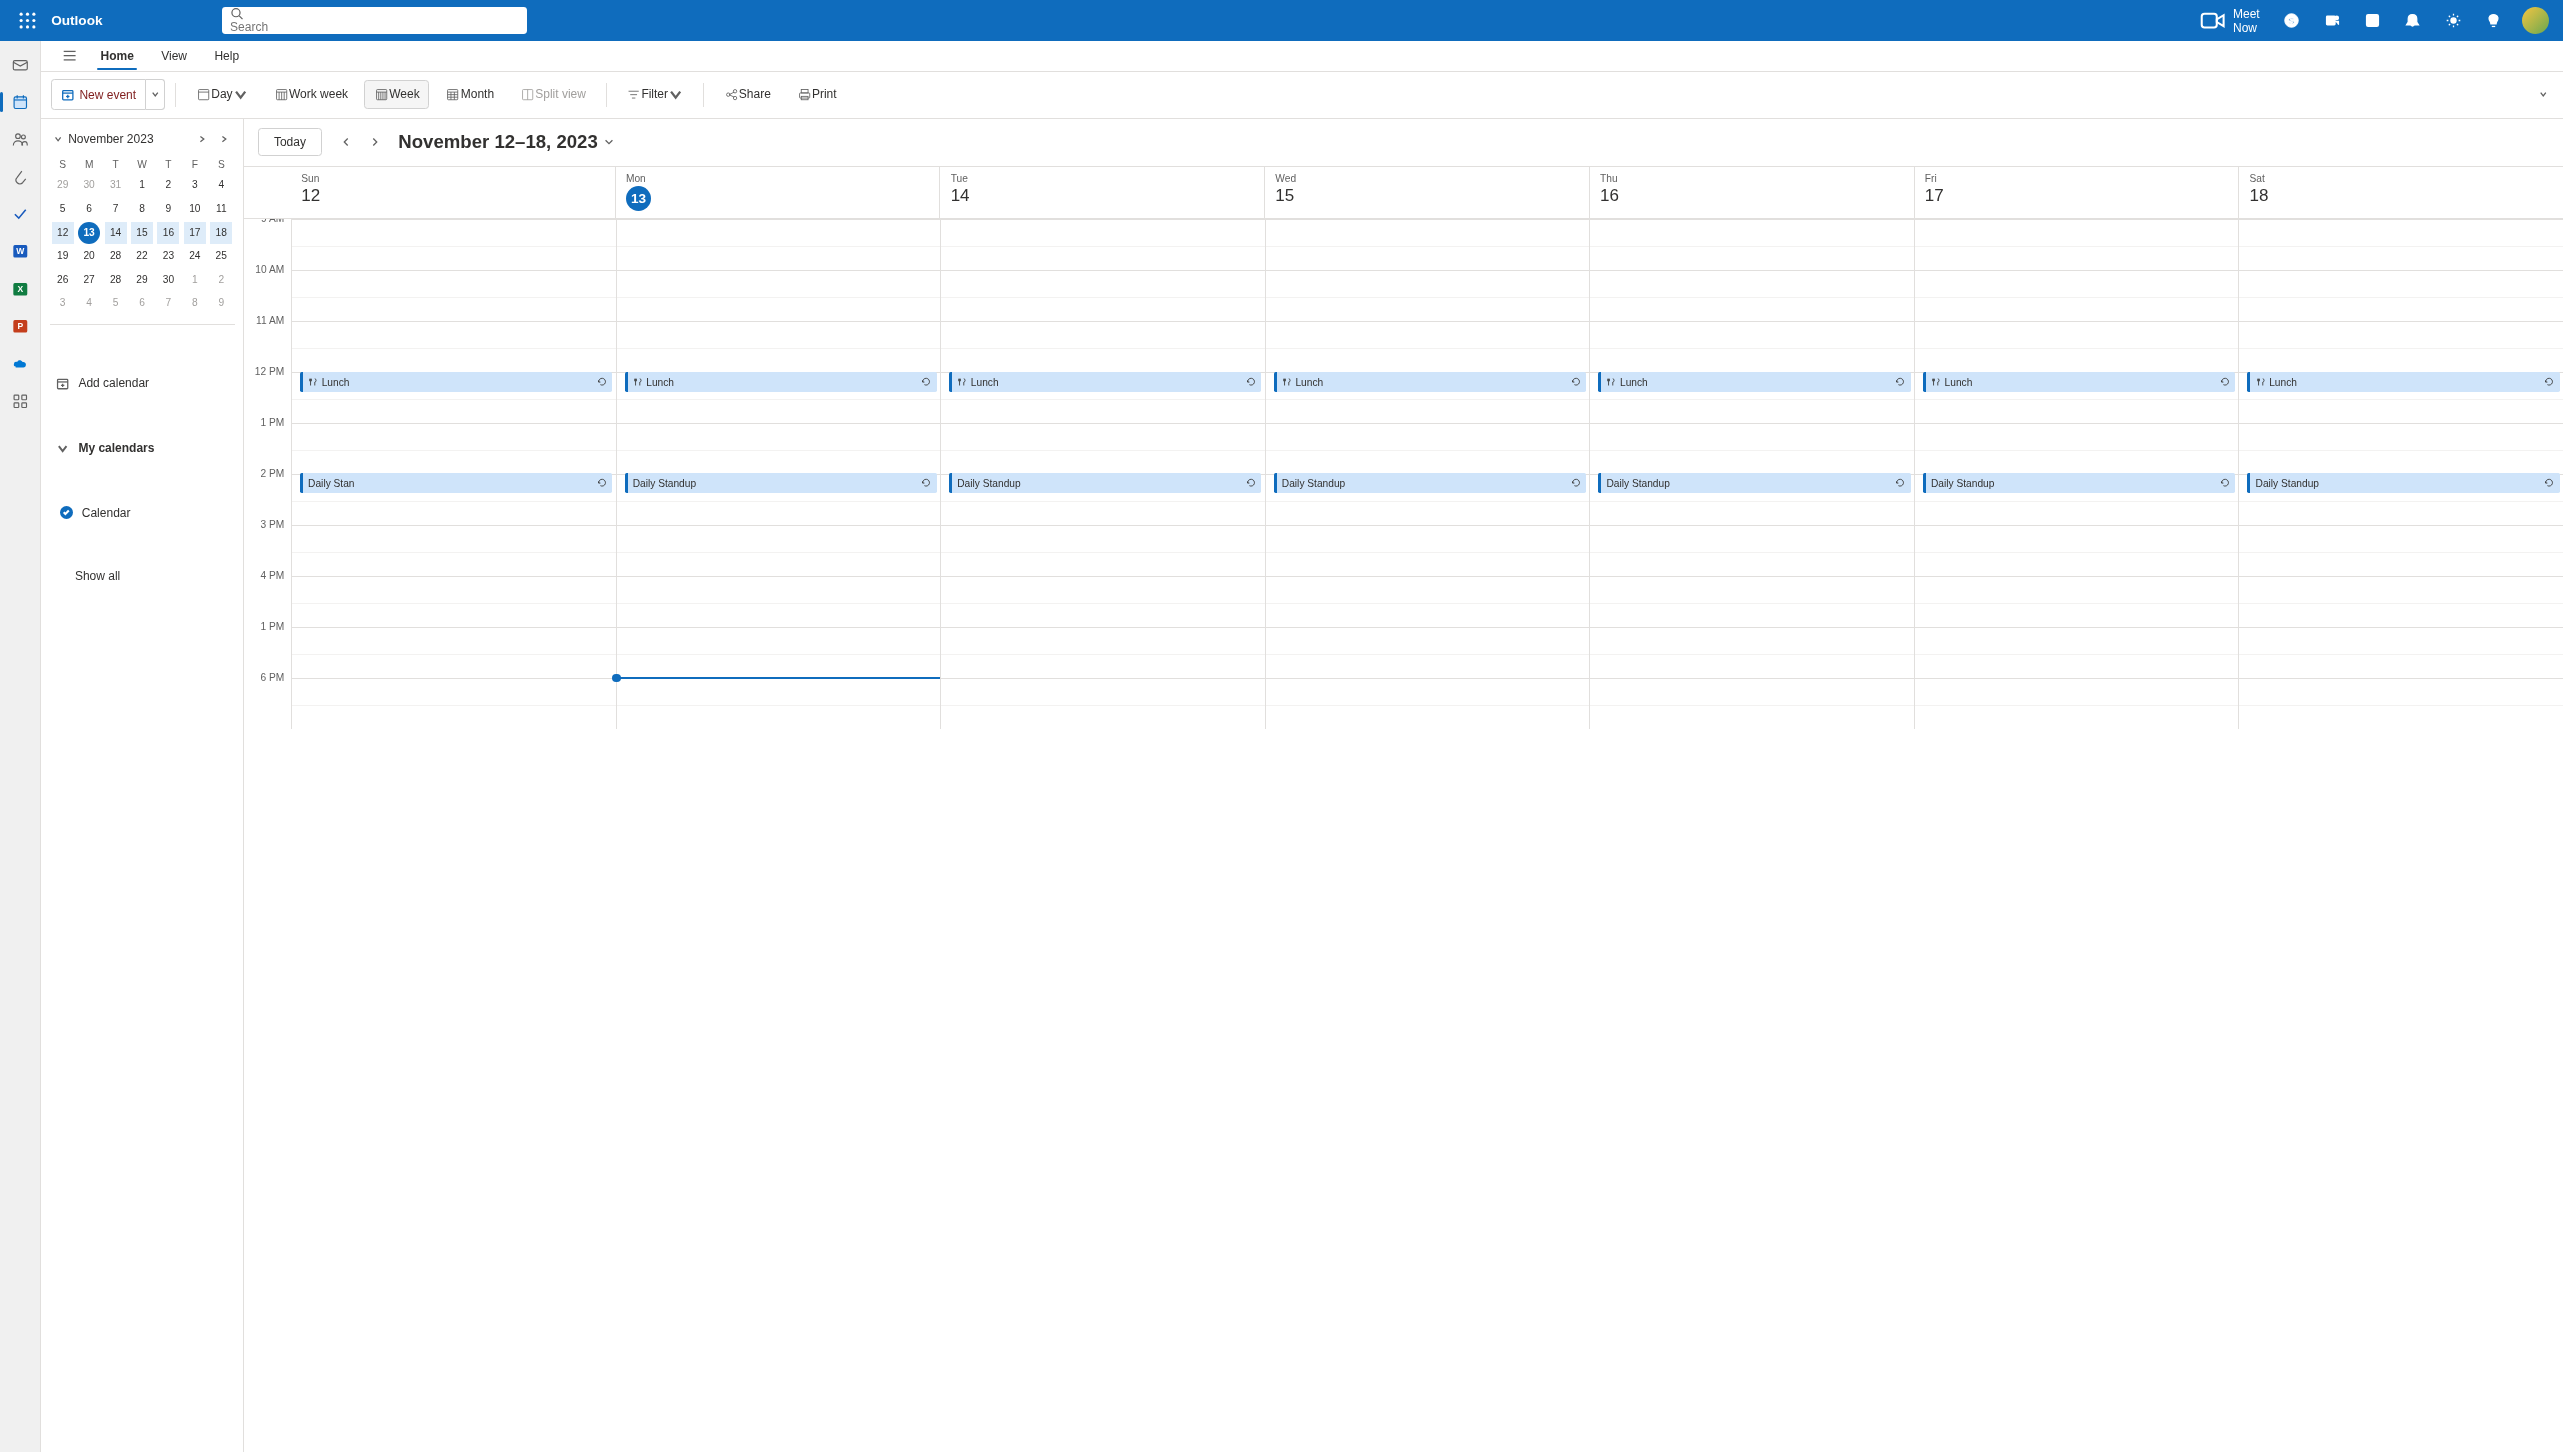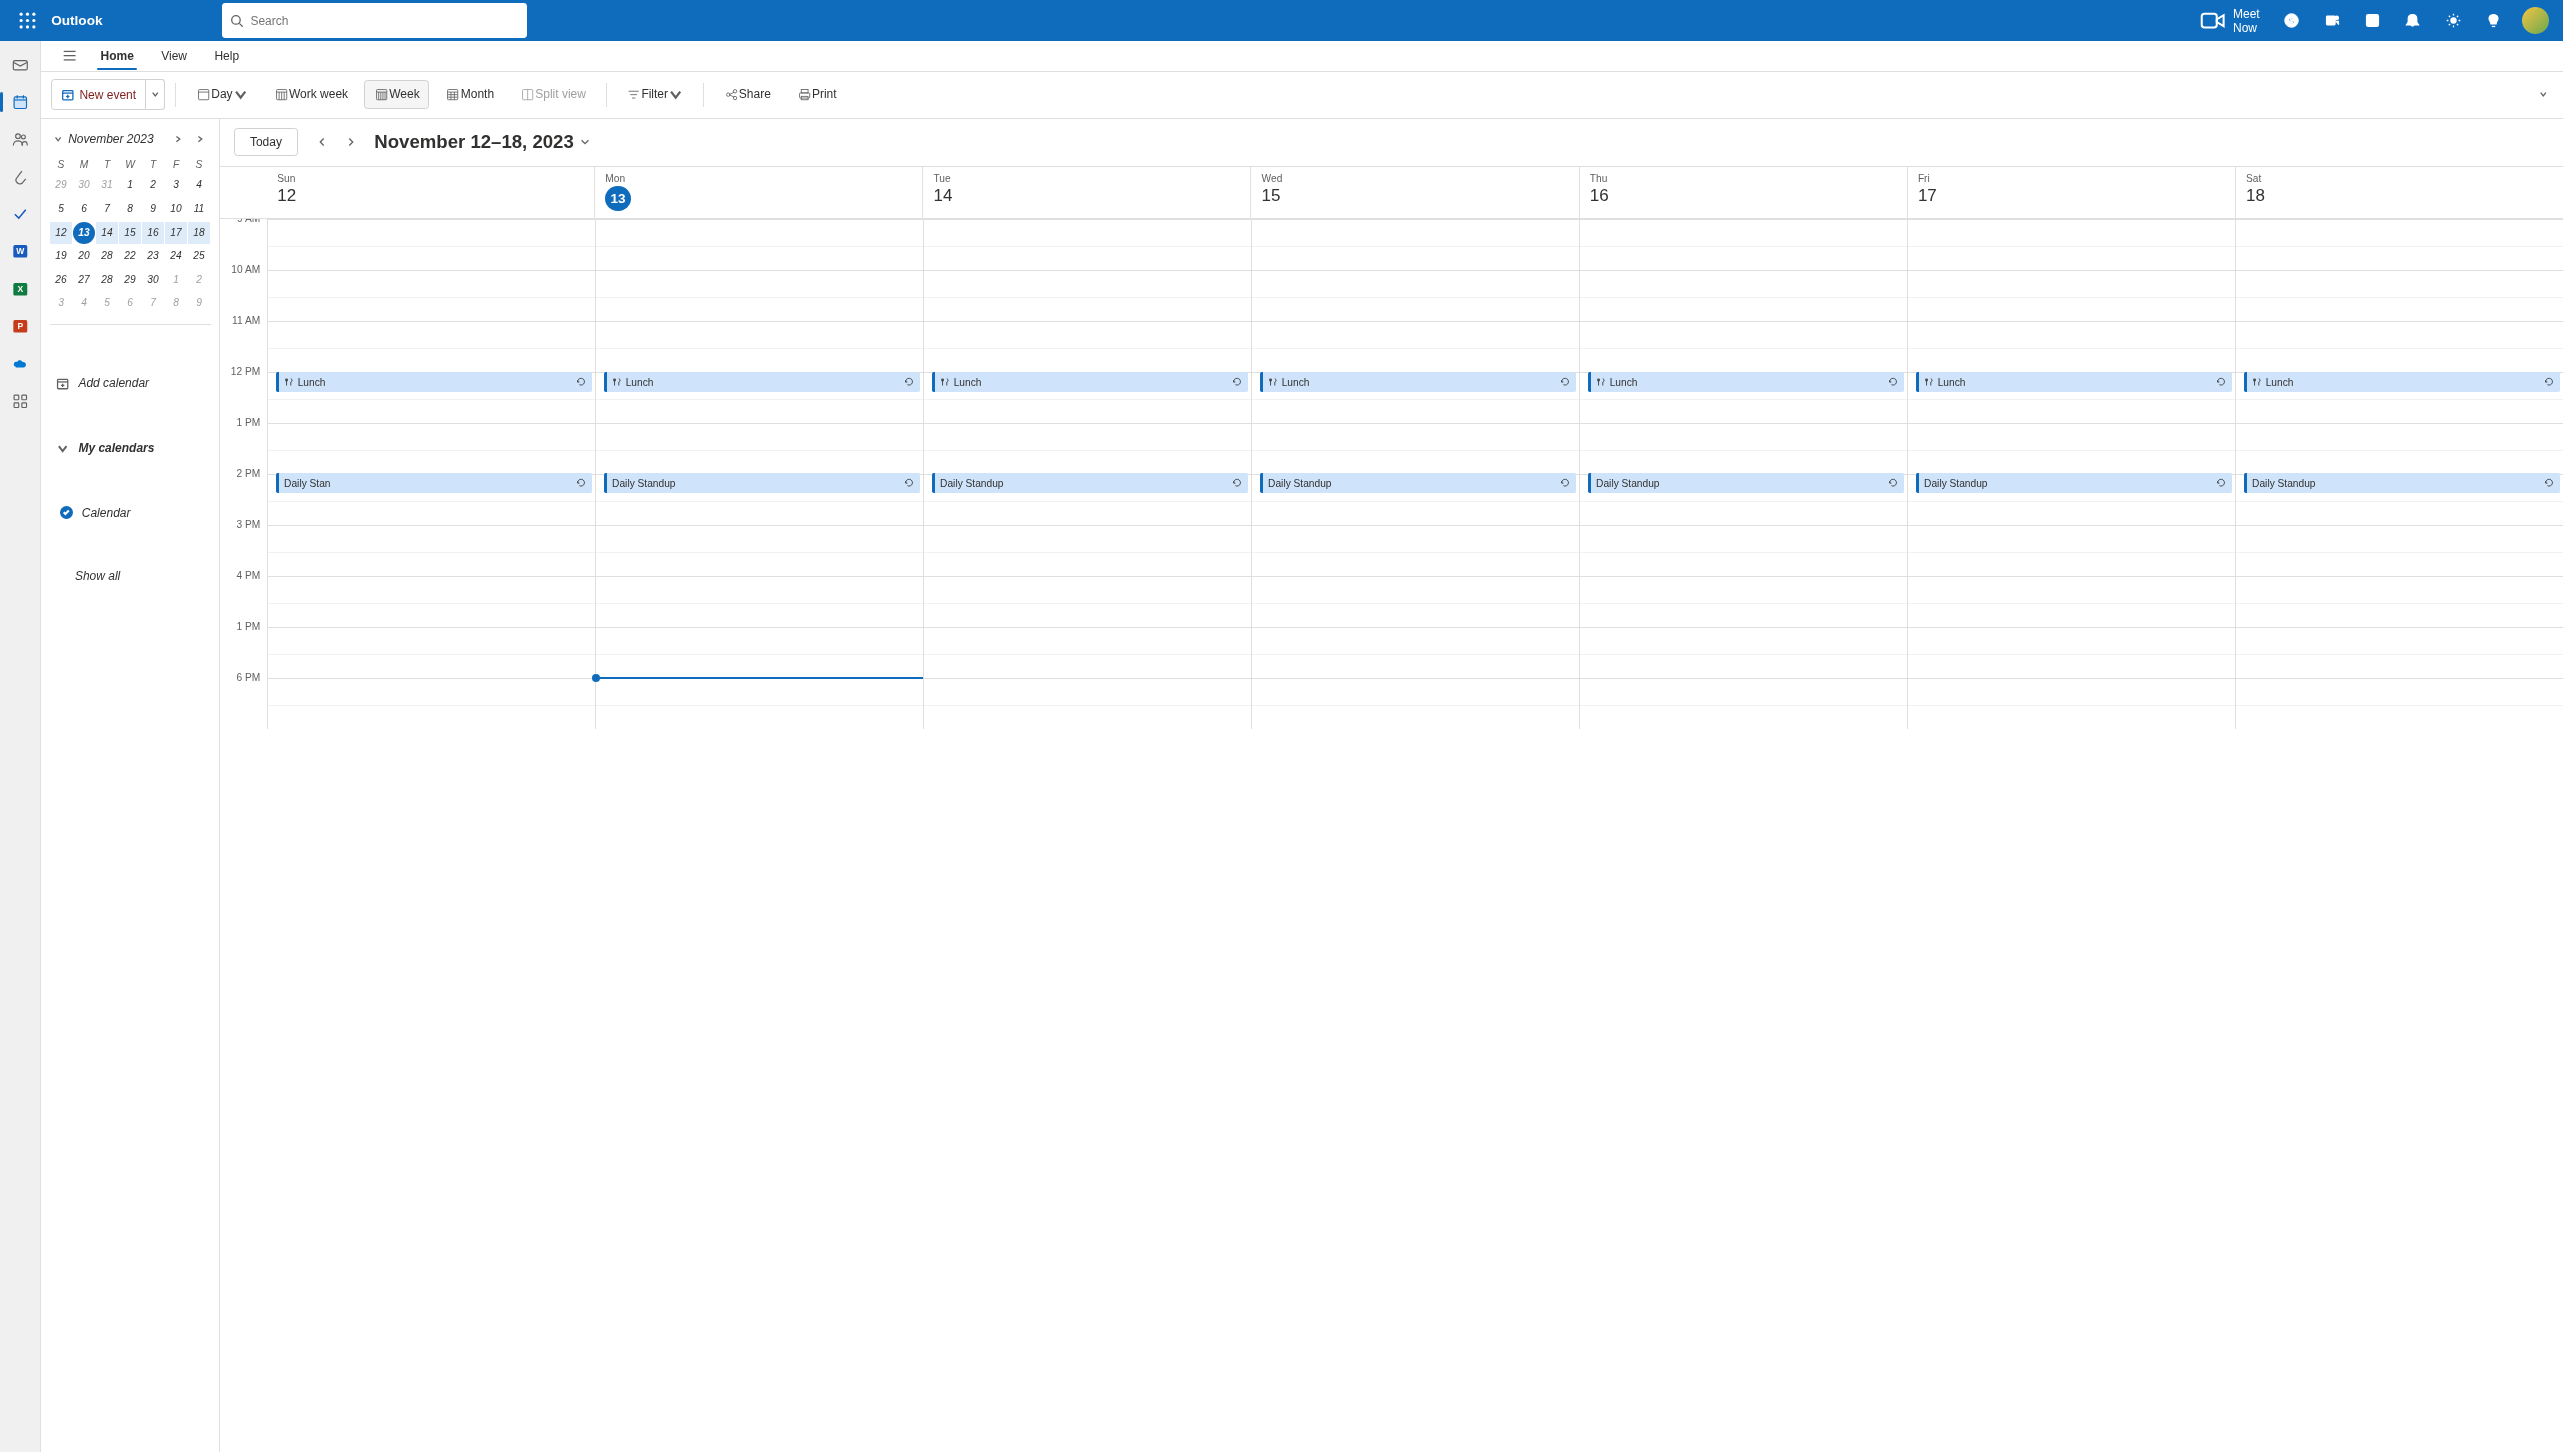--- a/index.html
+++ b/index.html
@@ -2,21 +2,21 @@
 <html><head>
 <meta charset="utf-8">
 <style>
 * { box-sizing: border-box; margin: 0; padding: 0; }
 html, body { height: 100%; font-family: 'Segoe UI', -apple-system, sans-serif; font-size: 12px; color: #323130; overflow: hidden; background: #fff; }
 .top-bar { height: 41px; background: #0F6CBD; display: flex; align-items: center; color: #fff; padding: 0 6.8px; }
 .waffle { width: 41px; height: 41px; display: flex; align-items: center; justify-content: center; cursor: pointer; }
 .waffle svg { width: 17px; height: 17px; fill: #fff; }
 .brand { font-size: 13.6px; font-weight: 600; margin-left: 3.4px; margin-right: 119px; }
 .search-wrap { flex: 0 0 305px; }
-.search-box { display: flex; align-items: center; background: #fff; border-radius: 3.4px; height: 35px; padding: 0 8.5px; }
+.search-box { display: flex; background: #fff; border-radius: 3.4px; height: 27px; padding: 0 8.5px; flex-direction: column; }
 .search-box svg { width: 13.6px; height: 13.6px; fill: #616161; margin-right: 6.8px; }
 .search-box input { border: none; outline: none; flex: 1; font-size: 12px; background: transparent; }
 .top-right { margin-left: auto; display: flex; align-items: center; gap: 3.4px; }
 .top-icon { width: 37px; height: 41px; display: flex; align-items: center; justify-content: center; cursor: pointer; }
 .top-icon svg { width: 17px; height: 17px; fill: #fff; stroke: #fff; }
 .meet-now { display: flex; align-items: center; gap: 6.8px; padding: 0 10.2px; cursor: pointer; }
 .avatar { width: 27px; height: 27px; border-radius: 50%; background: linear-gradient(135deg,#f5c542,#69a84f); margin: 0 6.8px; }
 .main-layout { display: flex; height: calc(100% - 41px); }
 .rail { width: 41px; background: #f0f0f0; border-right: 0.8px solid #e1dfdd; display: flex; flex-direction: column; align-items: center; padding-top: 6.8px; gap: 3.4px; }
 .rail-item { width: 34px; height: 34px; display: flex; align-items: center; justify-content: center; border-radius: 3.4px; cursor: pointer; position: relative; }
@@ -37,21 +37,21 @@
 .btn-new-group .btn-new { border-radius: 3.4px 0 0 3.4px; border-right: 0.8px solid #d1d1d1; }
 .ribbon-sep { width: 0.8px; height: 24px; background: #e1dfdd; margin: 0 3.4px; }
 .ribbon-btn { display: flex; align-items: center; gap: 0; padding: 6px 8.5px; border-radius: 3.4px; cursor: pointer; border: 0.8px solid transparent; }
 .ribbon-btn.active { border-color: #d1d1d1; background: #f5f5f5; }
 .ribbon-btn svg { width: 15.3px; height: 15.3px; stroke: #616161; fill: none; }
 .ribbon-btn.disabled { color: #a19f9d; cursor: default; }
 .ribbon-btn.disabled svg { stroke: #a19f9d; }
 .chev-small { width: 8.5px; height: 8.5px; }
 .ribbon-collapse { margin-left: auto; padding: 5.1px; cursor: pointer; }
 .body-row { flex: 1; display: flex; overflow: hidden; }
-.sidebar { width: 179px; border-right: 0.8px solid #e1dfdd; padding: 10.2px 8.5px; display: flex; flex-direction: column; font-style: italic; }
+.sidebar { width: 203px; border-right: 0.8px solid #e1dfdd; padding: 10.2px 8.5px; display: flex; flex-direction: column; }
 .mini-head { display: flex; align-items: center; gap: 5.1px; margin-bottom: 6.8px; padding-left: 3.4px; }
 .mini-head svg { width: 10.2px; height: 10.2px; stroke: #616161; }
 .mini-title { font-size: 12px; font-weight: 400; flex: 1; }
 .mini-nav { display: flex; gap: 1.7px; }
 .mini-nav-btn { width: 20.3px; height: 20.3px; display: flex; align-items: center; justify-content: center; cursor: pointer; }
 .mini-grid { display: grid; grid-template-columns: repeat(7, 1fr); gap: 0; }
 .mini-dow { text-align: center; font-size: 10.2px; color: #616161; padding: 3.4px 0; }
 .mini-day { text-align: center; font-size: 10.2px; padding: 5.1px 0; cursor: pointer; border-radius: 50%; width: 22px; height: 22px; margin: 0.8px auto; line-height: 12px; }
 .mini-day.other { color: #a19f9d; }
 .mini-day.today { background: #0F6CBD; color: #fff; font-weight: 600; }

